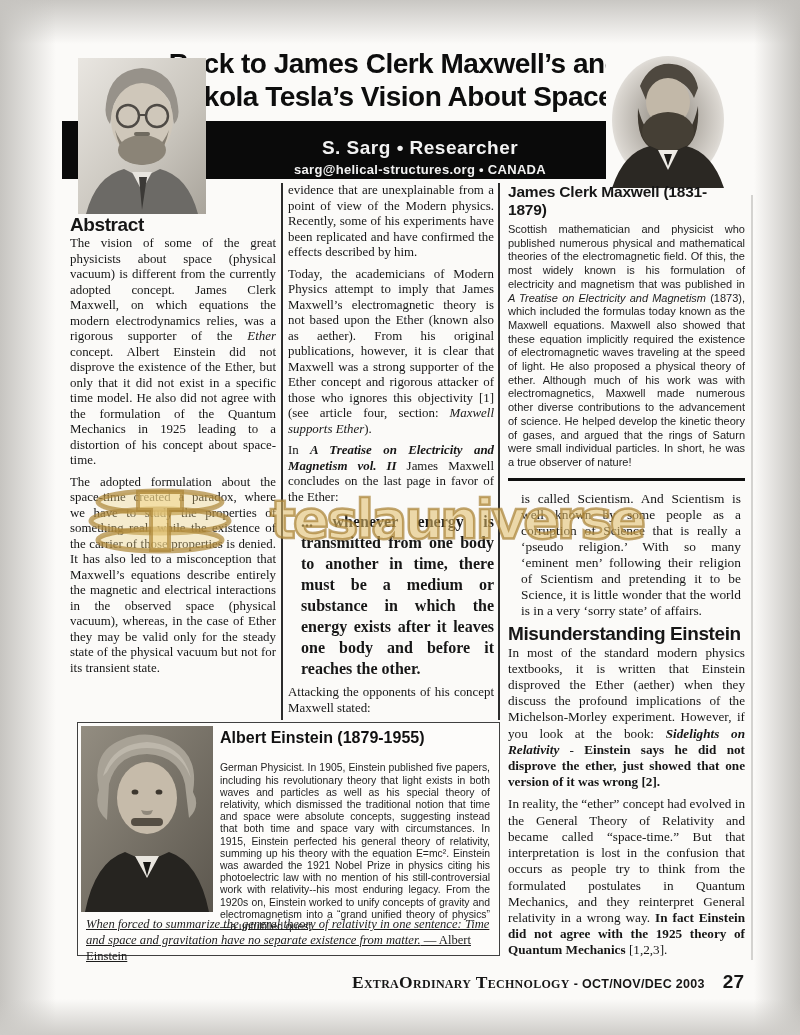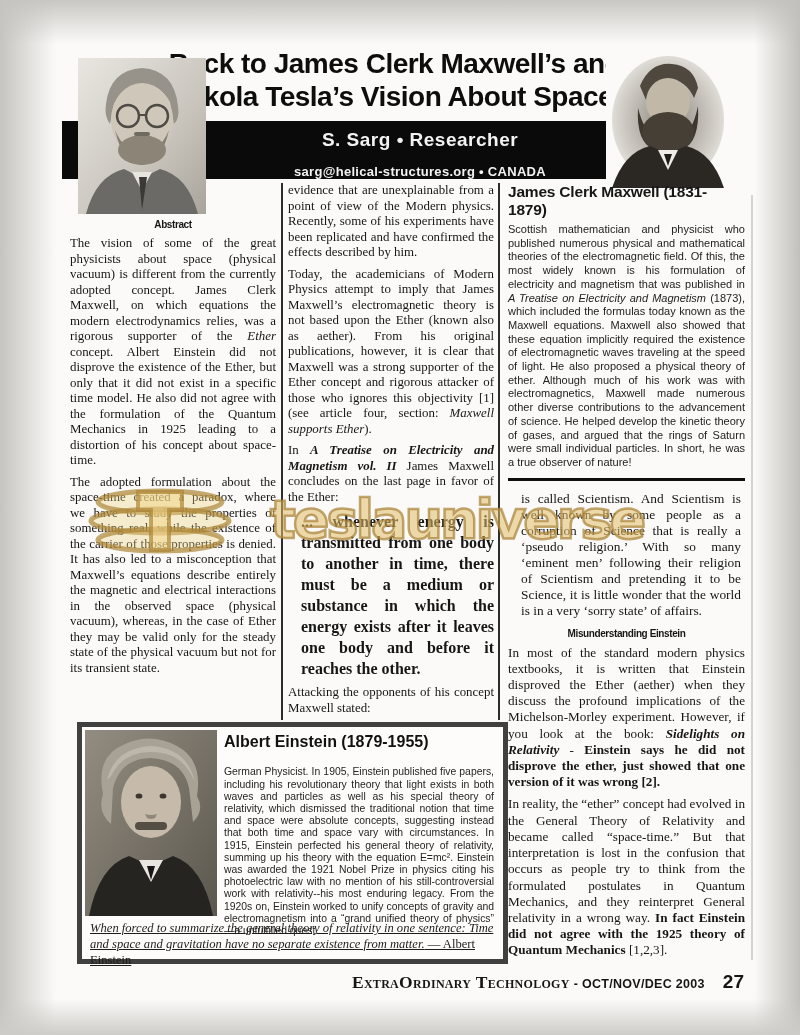--- a/index.html
+++ b/index.html
@@ -12,55 +12,55 @@
   .edge-right{right:0;top:0;bottom:0;width:46px;background:linear-gradient(270deg,#c2c0bc,rgba(251,250,248,0));}
   .edge-bottom{left:0;bottom:0;right:0;height:36px;background:linear-gradient(0deg,#ceccc8,rgba(251,250,248,0));}
   .scan-line{position:absolute;left:751px;top:195px;width:2px;height:765px;background:#b4b2ae;opacity:.55;}
 
   
   .title{position:absolute;left:120px;top:47px;width:550px;text-align:center;
          font-family:"Liberation Sans",sans-serif;font-weight:bold;font-size:28px;line-height:33px;
          letter-spacing:-0.5px;color:#0d0d0d;}
   .banner{position:absolute;left:62px;top:121px;width:536px;height:58px;background:#0a0a0a;
           color:#f2f2f2;text-align:center;padding-left:90px;box-sizing:content-box;}
-  .banner .byline{font-family:"Liberation Sans",sans-serif;font-weight:bold;font-size:19px;margin-top:8px;letter-spacing:.5px;}
-  .banner .contact{font-family:"Liberation Sans",sans-serif;font-weight:bold;font-size:13px;margin-top:13px;letter-spacing:.3px;}
+  .banner .byline{font-family:"Liberation Sans",sans-serif;font-weight:bold;font-size:19px;margin-top:16px;letter-spacing:.5px;}
+  .banner .contact{font-family:"Liberation Sans",sans-serif;font-weight:bold;font-size:13px;margin-top:3px;letter-spacing:.3px;}
   .photo{position:absolute;}
   .photo-sarg{left:78px;top:58px;width:128px;height:156px;}
   .photo-maxwell{left:606px;top:46px;width:124px;height:142px;}
 
   
   .col{position:absolute;text-align:justify;}
   .col-left{left:70px;top:214px;width:206px;}
   .col-mid{left:288px;top:183px;width:206px;}
   .col-right{left:508px;top:183px;width:237px;}
   .vrule{position:absolute;top:183px;width:2px;height:537px;background:#2c2c2c;}
   .vrule-1{left:281px;}
   .vrule-2{left:498px;}
 
   .p{font-size:12.9px;line-height:15.5px;margin:0 0 6px 0;}
   .p span{white-space:normal;}
-  .head{font-family:"Liberation Sans",sans-serif;font-weight:bold;font-size:10px;line-height:17px;
-        letter-spacing:-0.4px;margin:2px 0 3px 0;text-align:center;}
+  .head{font-family:"Liberation Sans",sans-serif;font-weight:bold;font-size:19px;line-height:17px;
+        letter-spacing:-0.4px;margin:2px 0 3px 0;text-align:left;}
   .quote{font-size:16px;line-height:21px;font-weight:bold;margin:0 0 6px 13px;}
   .col-right .p{font-size:13.2px;line-height:16.2px;}
   .col-right .quote{font-size:13.4px;line-height:16px;margin-right:4px;}
   .bio-head{font-family:"Liberation Sans",sans-serif;font-weight:bold;font-size:15.5px;line-height:18px;
             margin:0 0 4px 0;text-align:left;letter-spacing:-0.2px;}
   .bio-text{font-family:"Liberation Sans",sans-serif;font-size:11px;line-height:13.7px;margin:0;color:#222;}
   .thick-rule{height:3px;background:#0f0f0f;margin:8px 0 10px 0;}
 
   
   .wm{position:absolute;pointer-events:none;}
   .wm-logo{left:84px;top:480px;width:152px;height:82px;}
   .wm-text{left:270px;top:488px;font-family:"DejaVu Sans",sans-serif;font-weight:bold;font-size:54px;
            letter-spacing:-3px;color:rgba(224,188,104,0.55);-webkit-text-stroke:2.5px rgba(168,130,54,0.7);}
 
   
-  .ebox{position:absolute;left:77px;top:722px;width:421px;height:232px;border:5px solid #404040;background:#fdfcfa;}
+  .ebox{position:absolute;left:77px;top:722px;width:421px;height:232px;border:1px solid #404040;background:#fdfcfa;}
   .ebox-photo{position:absolute;left:3px;top:3px;width:132px;height:186px;}
   .ebox-head{position:absolute;left:142px;top:6px;font-family:"Liberation Sans",sans-serif;font-weight:bold;
              font-size:16px;color:#111;}
   .ebox-bio{position:absolute;left:142px;top:29px;width:270px;font-family:"Liberation Sans",sans-serif;
             font-size:10.4px;line-height:12.2px;text-align:justify;color:#242424;}
   .ebox-caption{position:absolute;left:8px;top:193px;width:406px;font-size:12.6px;line-height:16px;
                 color:#1c1c1c;text-decoration:underline;}
 
   
   .footer{position:absolute;right:56px;top:971px;text-align:right;white-space:nowrap;}

